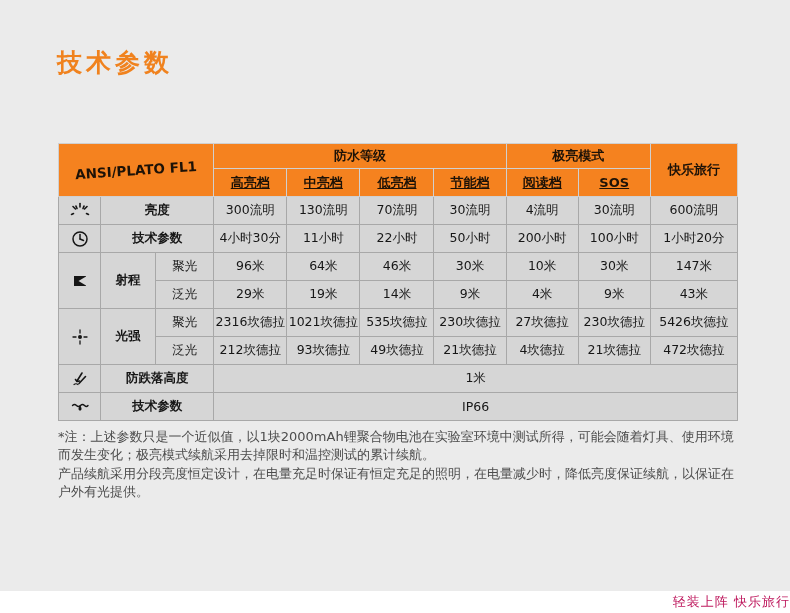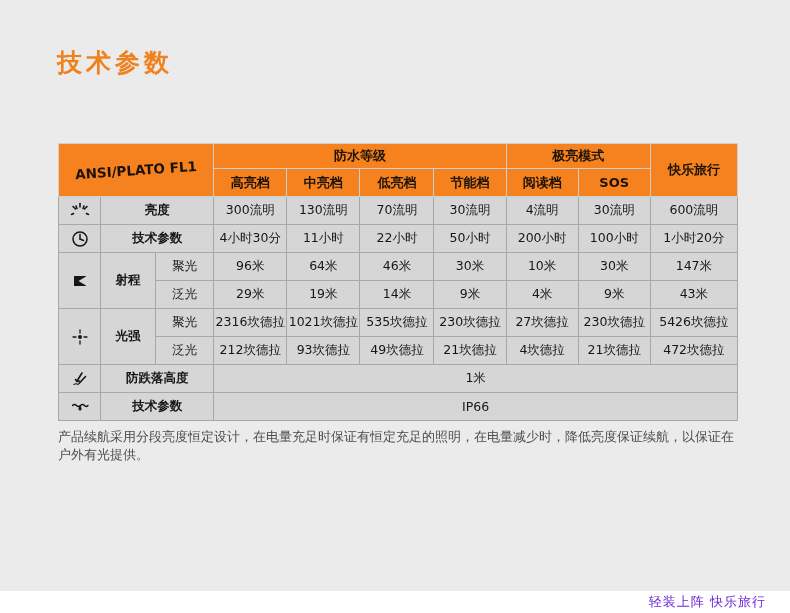--- a/index.html
+++ b/index.html
@@ -8,36 +8,36 @@
 
   .page-title{position:absolute;left:57px;top:46px;margin:0;font-size:25px;font-weight:bold;
     color:#f0821e;letter-spacing:4px;}
 
   table.spec{position:absolute;left:58px;top:143px;width:680px;border-collapse:collapse;
     table-layout:fixed;border:1px solid #979797;}
   .spec td,.spec th{border:1px solid #a8a8a8;background:#d6d6d6;font-size:12.5px;color:#161616;
     text-align:center;vertical-align:middle;padding:0 1px;height:27px;overflow:hidden;white-space:nowrap;}
   .spec thead th{background:#f5821f;border-color:#d0d0d0;font-weight:bold;font-size:13px;color:#1d1207;}
   .spec thead tr.group-row th{height:24px;}
-  .spec thead tr.mode-row th{height:27px;}
+  .spec thead tr.mode-row th{height:27px;text-decoration:underline;}
   .corner-cell span{display:inline-block;transform:rotate(-4deg);font-size:13.5px;}
   .label-cell{font-weight:bold;font-size:13px;margin-left:28px;}
   .sub-label-cell{font-weight:normal;font-size:13px;}
   .icon-cell{padding:0;}
   .icon-cell svg{display:block;margin:0 auto;}
   .merged-value{font-size:13px;margin-top:36px;}
 
   .notes{position:absolute;left:58px;top:428px;width:682px;color:#4c4c4c;font-size:13px;
     line-height:18px;}
   .notes p{margin:0 0 0 0;}
-  .notes p + p{margin-top:1px;font-style:italic;}
+  .notes p + p{margin-top:1px;}
 
   .footer-bar{position:absolute;left:0;bottom:0;width:790px;height:22px;background:#ffffff;
     display:flex;align-items:center;justify-content:flex-end;}
-  .footer-slogan{color:#6d28d9;font-size:13px;letter-spacing:1px;padding-right:24px;}
+  .footer-slogan{color:#be185d;font-size:13px;letter-spacing:1px;padding-right:0;}
 </style>
 </head>
 <body>
 
 <div class="stage">
 
   <h1 class="page-title">技术参数</h1>
 
   <table class="spec">
     <colgroup>
@@ -183,20 +183,21 @@
             <path d="M10 8 C8 11 8 13.5 10 13.5 C12 13.5 12 11 10 8 Z" fill="#161616" stroke="none"></path>
           </svg>
         </td>
         <td colspan="2" class="label-cell">技术参数</td>
         <td colspan="7" class="merged-value">IP66</td>
       </tr>
     </tbody>
   </table>
 
   <div class="notes">
+    <p>*注：上述参数只是一个近似值，以1块2000mAh锂聚合物电池在实验室环境中测试所得，可能会随着灯具、使用环境而发生变化；极亮模式续航采用去掉限时和温控测试的累计续航。</p>
     <p>产品续航采用分段亮度恒定设计，在电量充足时保证有恒定充足的照明，在电量减少时，降低亮度保证续航，以保证在户外有光提供。</p>
   </div>
 
   <div class="footer-bar">
     <span class="footer-slogan">轻装上阵 快乐旅行</span>
   </div>
 
 </div>
 
 </body></html>

